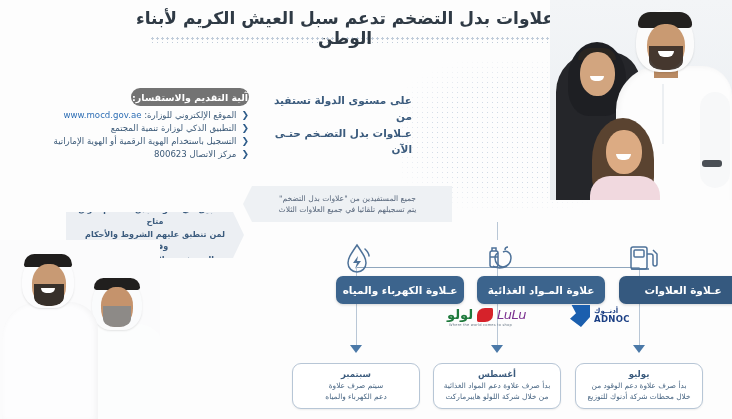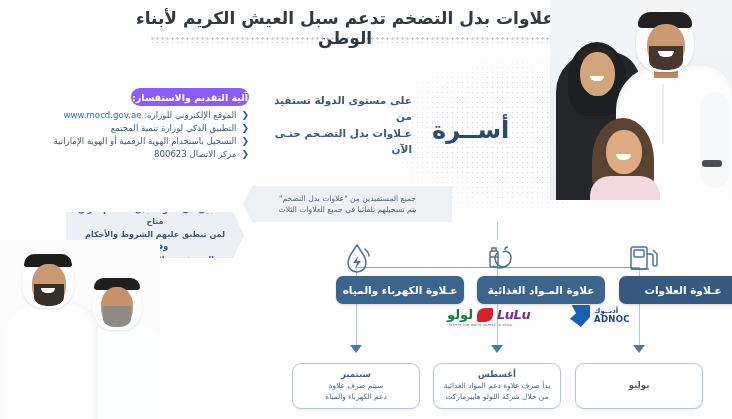--- a/index.html
+++ b/index.html
@@ -74,21 +74,21 @@
     color:#2b4a6f;font-size:24px;font-weight:bold;
   }
   .bignum-desc{
     position:absolute;left:272px;top:92px;width:140px;
     text-align:right;color:#3b5b7d;font-size:10.5px;line-height:1.55;font-weight:bold;
   }
 
   
   .info-head{
     position:absolute;left:131px;top:88px;width:118px;height:18px;
-    background:#8b5cf6;border-radius:9px;
+    background:#737373;border-radius:9px;
     color:#fff;font-size:9.5px;font-weight:bold;
     display:flex;align-items:center;justify-content:center;
   }
   .info-list{position:absolute;left:36px;top:110px;width:213px;}
   .info-row{
     display:flex;align-items:center;justify-content:flex-start;gap:5px;
     margin-bottom:3px;
   }
   .chev{color:#2f5d8a;font-size:9px;line-height:1;flex:0 0 auto;}
   .info-txt{color:#3c5a78;font-size:8.6px;flex:1 1 auto;text-align:right;}
@@ -154,21 +154,21 @@
     background:#ffffff;border:1px solid #b7c6d6;
     box-shadow:0 1px 2px rgba(0,0,0,.07);
     display:flex;flex-direction:column;align-items:center;justify-content:center;
     padding:2px 5px;box-sizing:border-box;
   }
   .tc-month{color:#3b5b7d;font-size:8.6px;font-weight:bold;margin-bottom:2px;}
   .tc-desc{color:#4a6784;font-size:7.4px;line-height:1.45;text-align:center;}
 
   
   .brand{position:absolute;display:flex;align-items:center;gap:4px;}
-  .lulu-en{color:#7b2f8f;font-size:13px;font-weight:bold;font-style:italic;letter-spacing:-.5px;}
+  .lulu-en{color:#7b2f8f;font-size:13px;font-weight:normal;font-style:italic;letter-spacing:-.5px;}
   .lulu-ar{color:#1f7a3d;font-size:13px;font-weight:bold;}
   .lulu-mark{width:16px;height:14px;background:#d6222a;border-radius:50% 10% 50% 10%;}
   .lulu-sub{color:#6b7a88;font-size:3.6px;letter-spacing:.2px;}
   .adnoc-txt{display:flex;flex-direction:column;align-items:flex-end;line-height:1;}
   .adnoc-ar{color:#1b3f84;font-size:7px;font-weight:bold;}
   .adnoc-en{color:#1b3f84;font-size:8.5px;font-weight:bold;letter-spacing:.3px;}
   .adnoc-mark{width:20px;height:22px;background:#1b5fae;clip-path:polygon(8% 0,100% 0,100% 55%,55% 100%,0 62%,30% 38%);}
 </style>
 </head>
 <body>
@@ -196,21 +196,20 @@
       <div class="m-beard"></div>
       <div class="m-smile"></div>
     <div class="m-placket"></div>
       <div class="m-watch"></div>
     <div class="g-hair"></div>
       <div class="g-dress"></div>
     <div class="g-face"></div>
       <div class="g-smile"></div>
   </div>
 
-  <div class="bignum-unit">أســرة</div>
   <div class="bignum-desc" style="white-space:pre-line">على مستوى الدولة تستفيد من
 عـلاوات بدل التضـخم حتـى الآن</div>
 
   <div class="info-head">آلية التقديم والاستفسار:</div>
   <div class="info-list">
     <div class="info-row">
       <span class="chev">❮</span>
       <span class="info-txt"><span>الموقع الإلكتروني للوزارة: </span><span class="url">www.mocd.gov.ae</span></span>
     </div>
     <div class="info-row">
@@ -317,15 +316,17 @@
     <div class="tc-desc" style="white-space:pre-line">بدأ صرف علاوة دعم المواد الغذائية
 من خلال شركة اللولو هايبرماركت</div>
   </div>
   <div class="time-card" style="left:292px;top:363px;">
     <div class="tc-month">سبتمبر</div>
     <div class="tc-desc" style="white-space:pre-line">سيتم صرف علاوة
 دعم الكهرباء والمياه</div>
   </div>
   <div class="time-card" style="left:575px;top:363px;">
     <div class="tc-month">يوليو</div>
+    <div class="tc-desc" style="white-space:pre-line">بدأ صرف علاوة دعم الوقود من
+خلال محطات شركة أدنوك للتوزيع</div>
   </div>
 
 </div>
 
 </body></html>

